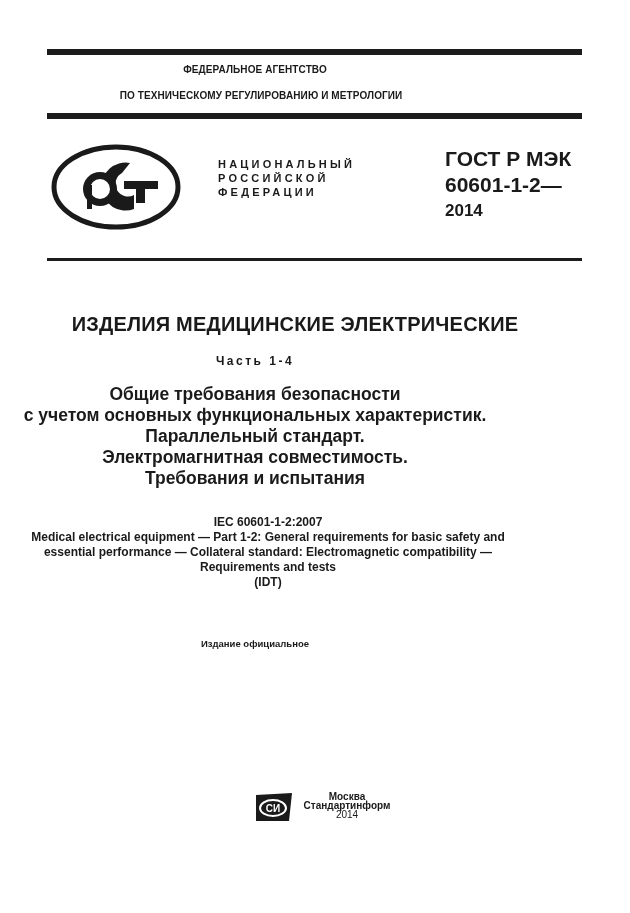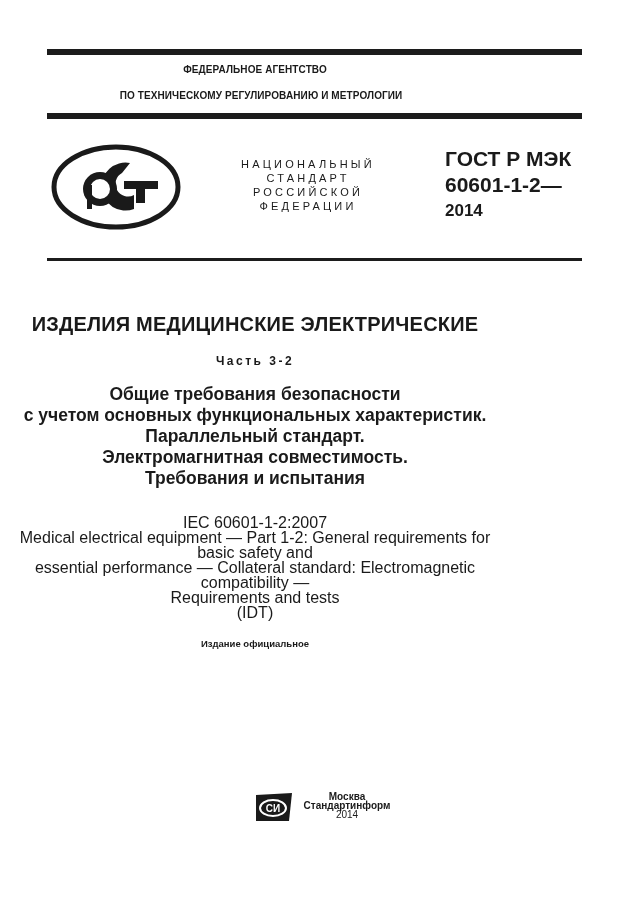--- a/index.html
+++ b/index.html
@@ -1,28 +1,28 @@
 <!DOCTYPE html>
 <html><head>
 <meta charset="utf-8">
 <style>
   html, body { margin: 0; padding: 0; background: #ffffff; }
   body { width: 630px; height: 913px; position: relative; overflow: hidden;
          font-family: "Liberation Sans", sans-serif; color: #1a1a1a; }
   .bar { position: absolute; left: 47px; width: 535px; background: #1c1c1c; }
   .center { position: absolute; left: 0; width: 510px; text-align: center; }
   .agency { font-weight: bold; font-size: 10px; letter-spacing: 0.1px; }
-  .nat { position: absolute; left: 218px; width: 180px; text-align: center;
-         font-weight: normal; font-size: 11px; letter-spacing: 3.2px; line-height: 14px; }
+  .nat { position: absolute; left: 218px; width: 180px; text-align: left;
+         font-weight: bold; font-size: 11px; letter-spacing: 3.2px; line-height: 14px; }
   .gost { position: absolute; left: 445px; top: 146px; font-weight: bold;
           font-size: 21px; line-height: 26px; }
-  .title { font-weight: bold; font-size: 20px; letter-spacing: 0.2px; }
+  .title { font-weight: bold; font-size: 20px; letter-spacing: 0.2px; margin-left: 40px; }
   .part { font-weight: bold; font-size: 12px; letter-spacing: 2.5px; }
   .subtitle { font-weight: bold; font-size: 17.5px; line-height: 21px; }
-  .iec { font-weight: normal; font-size: 16px; line-height: 15px; }
+  .iec { font-weight: bold; font-size: 12px; line-height: 15px; padding-left: 13px; }
   .edition { font-weight: bold; font-size: 9.5px; }
   .pub { position: absolute; left: 297px; top: 792px; text-align: center;
          font-weight: bold; font-size: 10px; line-height: 9px; width: 100px; }
 </style>
 </head>
 <body>
 
 <div class="bar" style="top:49px;height:6px;"></div>
 <div class="center agency" style="top:64px;">ФЕДЕРАЛЬНОЕ АГЕНТСТВО</div>
 <div class="center agency" style="top:90px;margin-left:6px;">ПО ТЕХНИЧЕСКОМУ РЕГУЛИРОВАНИЮ И МЕТРОЛОГИИ</div>
@@ -34,35 +34,34 @@
   <circle cx="50" cy="46" r="17" fill="#1a1a1a"></circle>
   <circle cx="50" cy="46" r="10" fill="#ffffff"></circle>
   <rect x="37" y="42" width="5" height="24" fill="#1a1a1a"></rect>
   <circle cx="50" cy="46" r="5" fill="#ffffff"></circle>
   <rect x="74" y="38" width="34" height="8" fill="#1a1a1a"></rect>
   <rect x="86" y="38" width="9" height="22" fill="#1a1a1a"></rect>
 </svg>
 
 <div class="nat" style="top:157px;">
   <div>НАЦИОНАЛЬНЫЙ</div>
-  <div>СТАНДАРТ</div>
   <div>РОССИЙСКОЙ</div>
   <div>ФЕДЕРАЦИИ</div>
 </div>
 
 <div class="gost">
   <div>ГОСТ Р МЭК</div>
   <div>60601-1-2—</div>
   <div style="font-size:17px;">2014</div>
 </div>
 
 <div class="bar" style="top:258px;height:3px;"></div>
 
 <div class="center title" style="top:313px;">ИЗДЕЛИЯ МЕДИЦИНСКИЕ ЭЛЕКТРИЧЕСКИЕ</div>
-<div class="center part" style="top:354px;">Часть 3-2</div>
+<div class="center part" style="top:354px;">Часть 1-4</div>
 
 <div class="center subtitle" style="top:384px;">
   <div>Общие требования безопасности</div>
   <div>с учетом основных функциональных характеристик.</div>
   <div>Параллельный стандарт.</div>
   <div>Электромагнитная совместимость.</div>
   <div>Требования и испытания</div>
 </div>
 
 <div class="center iec" style="top:515px;">

